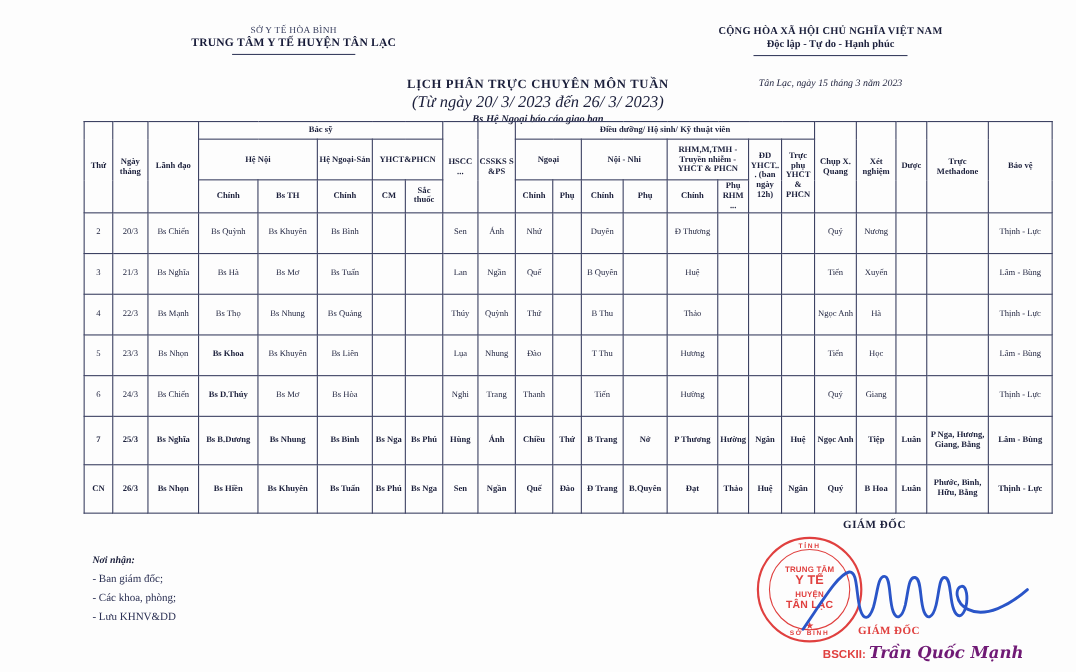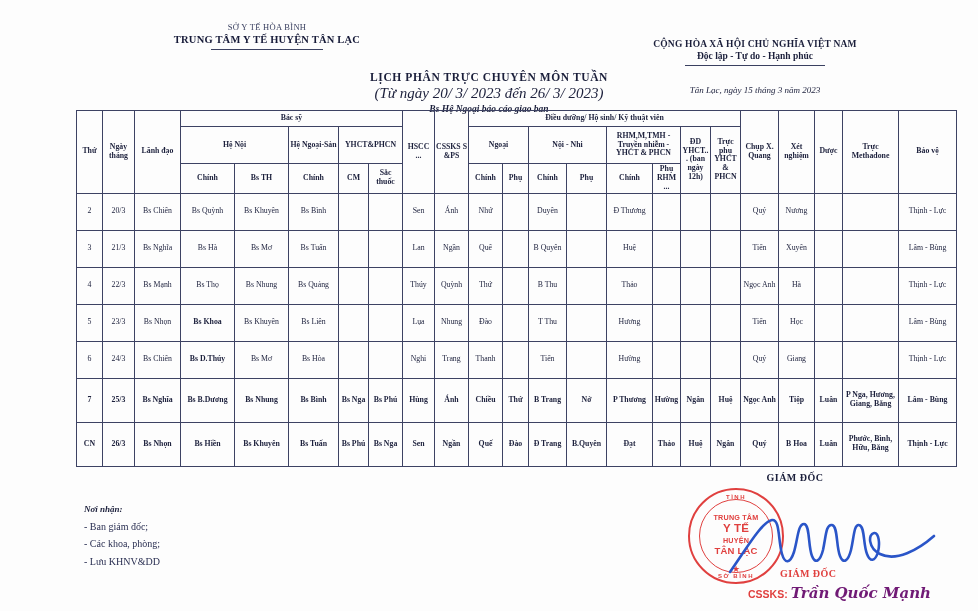--- a/index.html
+++ b/index.html
@@ -32,21 +32,21 @@
   .hdr-left {
     position: absolute;
     left: 112px;
     top: 0;
     width: 310px;
     text-align: center;
   }
   .hdr-right {
     position: absolute;
     left: 560px;
-    top: 17px;
+    top: 2px;
     width: 390px;
     text-align: center;
   }
   .org-sub {
     font-size: 8.5px;
     letter-spacing: .3px;
     color: #3a4060;
   }
   .org-main {
     font-size: 10.5px;
@@ -562,18 +562,18 @@
     </div>
 
     <div class="signature">
       <svg width="210" height="72" viewBox="0 0 210 72">
         <path d="M2 66 C 20 40, 34 16, 44 14 C 52 13, 50 34, 54 48 C 57 58, 62 58, 66 46 C 70 32, 70 18, 76 18 C 82 18, 80 40, 84 50 C 87 58, 92 56, 95 44 C 98 30, 98 18, 104 19 C 110 20, 108 40, 112 50 C 115 58, 120 56, 123 44 C 126 31, 126 18, 131 19 C 137 20, 135 38, 139 48 C 142 56, 147 56, 150 46 C 152 38, 151 26, 146 27 C 140 28, 140 42, 152 48 C 168 56, 190 44, 206 30" fill="none" stroke="#2a55c8" stroke-width="2.6" stroke-linecap="round" stroke-linejoin="round"></path>
       </svg>
     </div>
 
     <div class="sign-name-title">GIÁM ĐỐC</div>
     <div class="sign-name-row">
-      <span class="sign-deg">CSSKS:</span>
+      <span class="sign-deg">BSCKII:</span>
       <span class="sign-name">Trần Quốc Mạnh</span>
     </div>
   </div>
 
 </div>
 
 </body></html>

